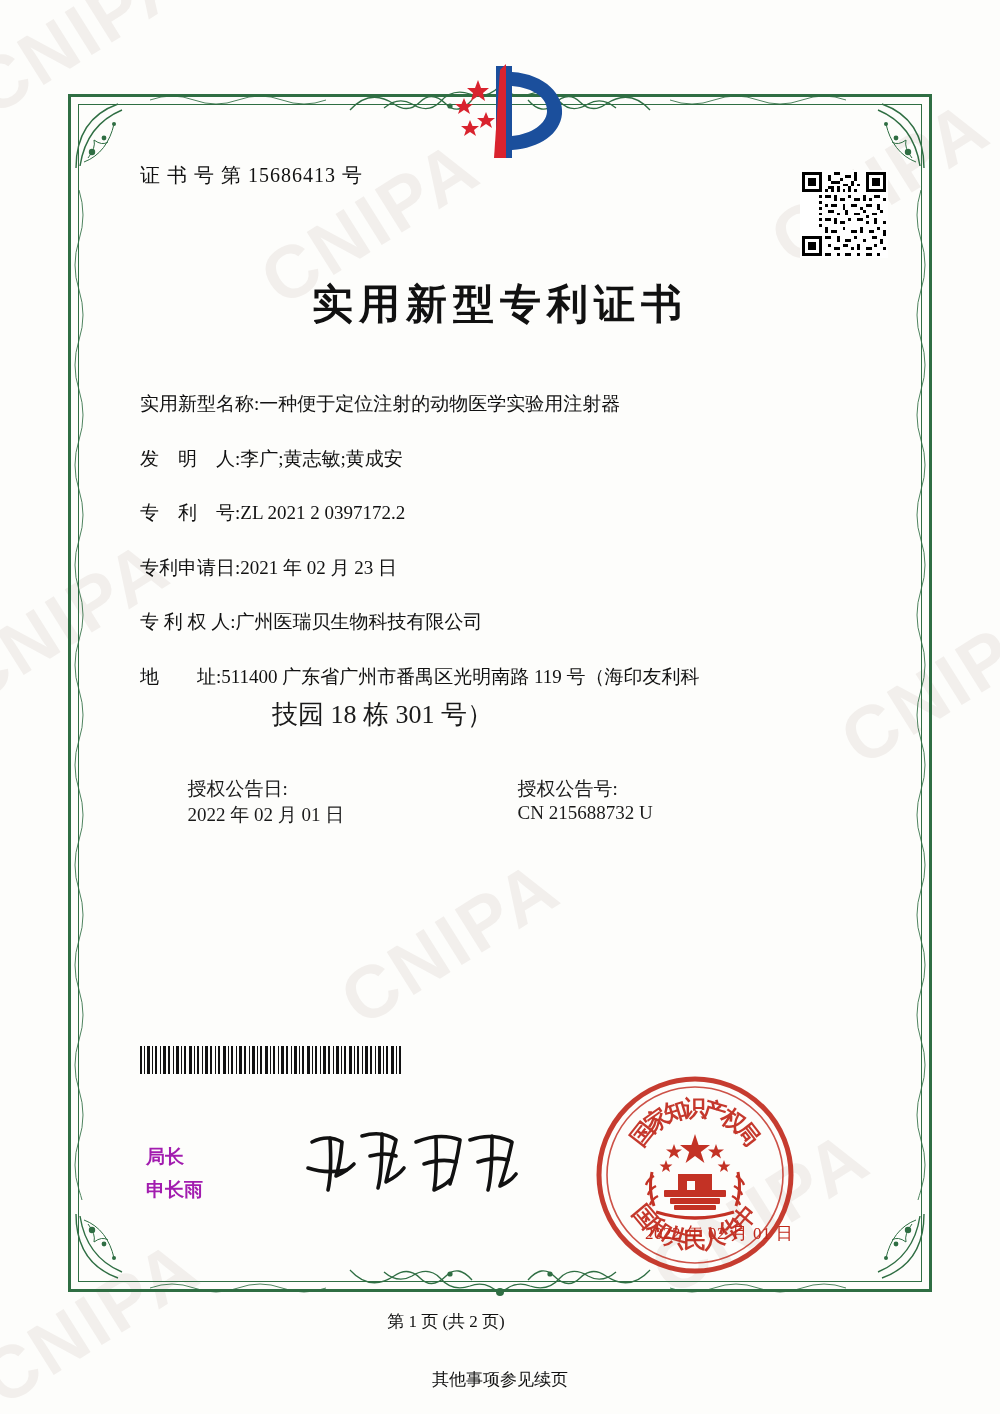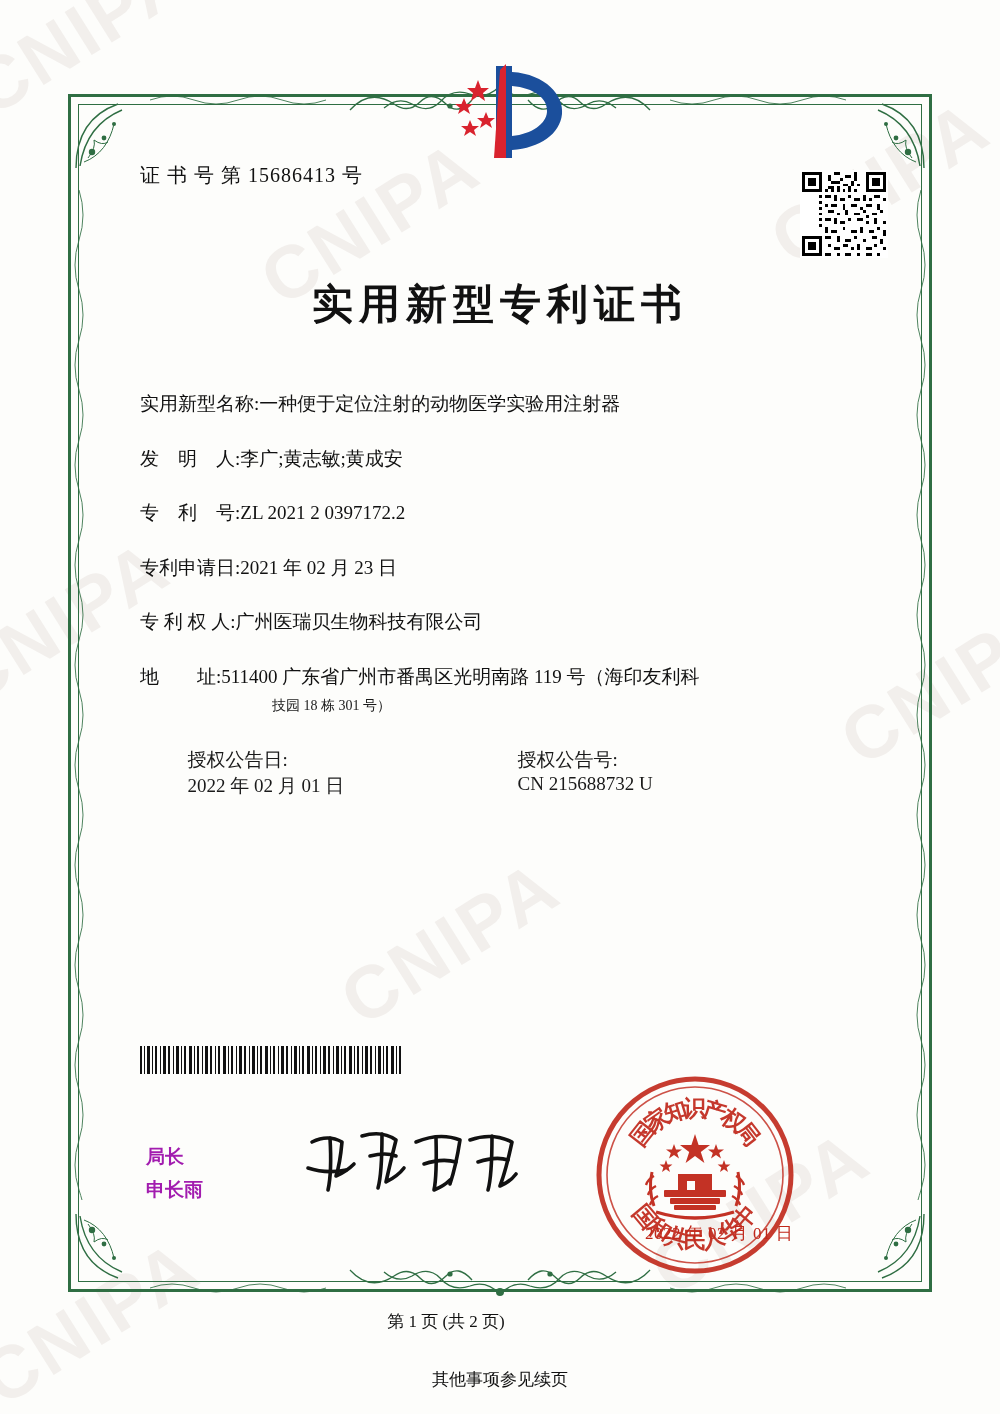--- a/index.html
+++ b/index.html
@@ -154,23 +154,23 @@
   }
   .field .lbl {
     white-space: pre;
     flex: none;
   }
   .field .val {
     flex: 1;
   }
   .addr-cont {
     padding-left: 132px;
-    font-size: 14px;
+    font-size: 26px;
     margin-top: -20px;
-    margin-bottom: 10px;
+    margin-bottom: 22px;
   }
   .inline-row {
     display: flex;
     align-items: baseline;
     font-size: 19px;
     margin-bottom: 26px;
   }
   .inline-row .seg1 { width: 330px; white-space: pre; }
   .inline-row .seg2 { white-space: pre; }
 

